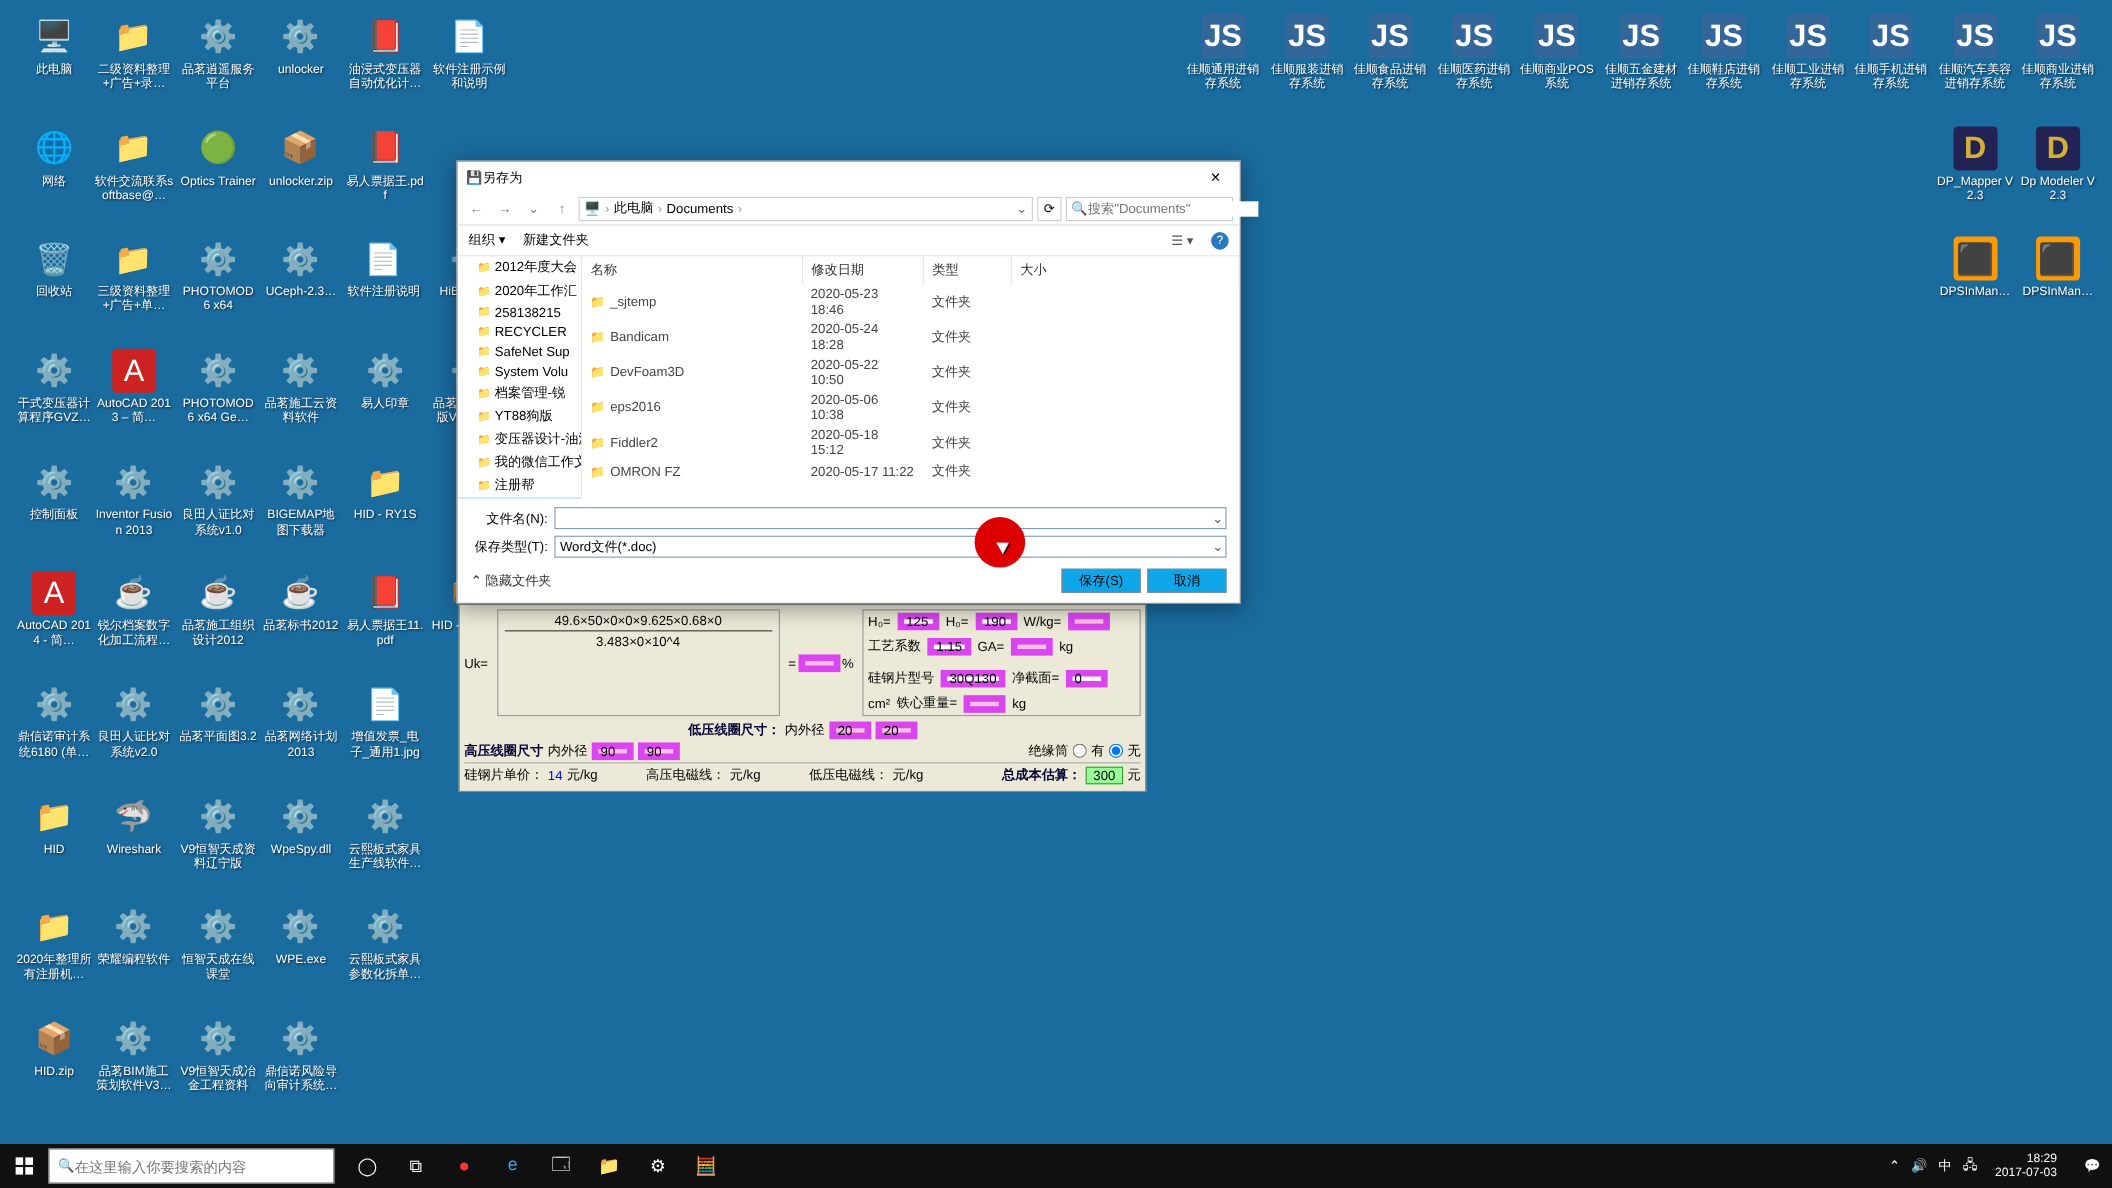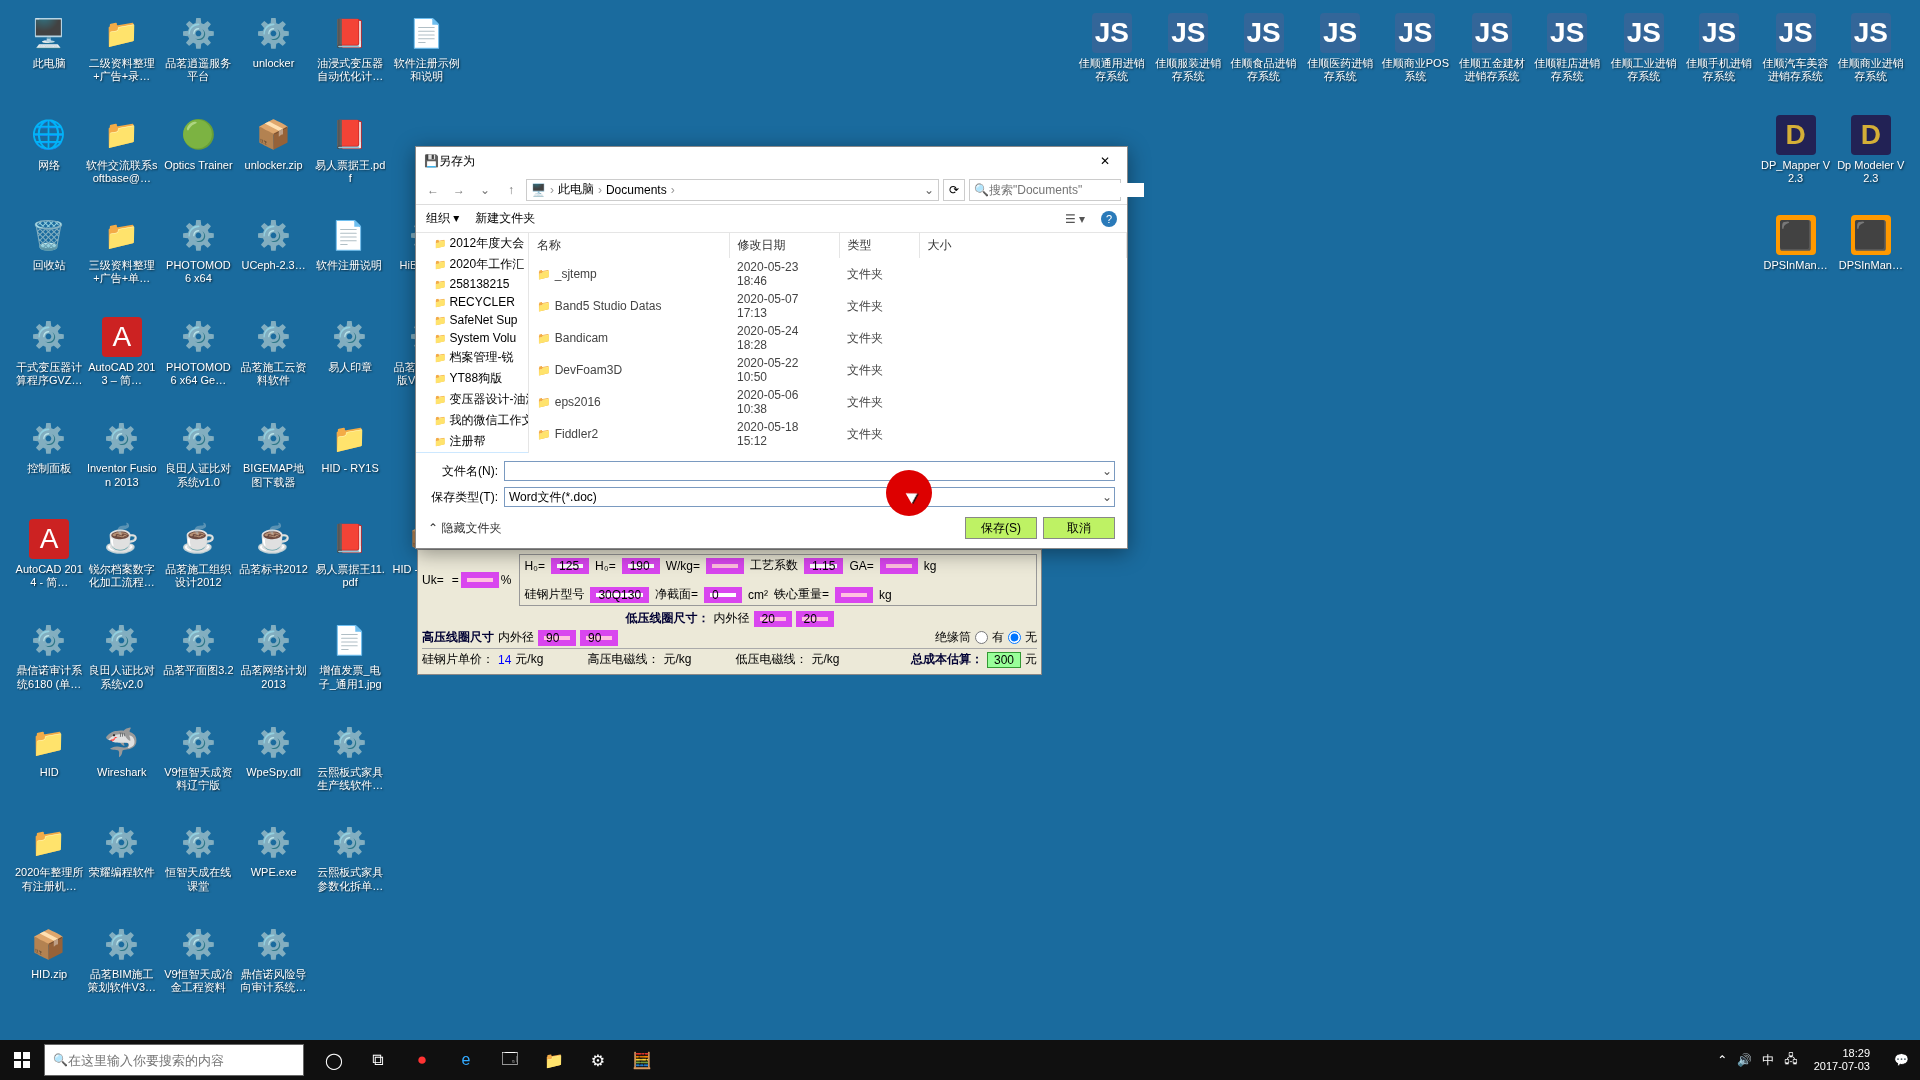--- a/index.html
+++ b/index.html
@@ -48,21 +48,21 @@
 .dlg-list td:first-child::before { content: "📁"; margin-right: 4px; font-size: 11px; }
 .dlg-foot { padding: 8px 12px; font-size: 12px; }
 .dlg-row { display: flex; align-items: center; margin-bottom: 6px; }
 .dlg-row .lbl { width: 76px; text-align: right; padding-right: 6px; }
 .dlg-row .cmb { flex: 1; border: 1px solid #7a9ac0; height: 20px; padding: 0 4px; display: flex; align-items: center; position: relative; }
 .dlg-row .cmb .dd { position: absolute; right: 2px; color: #555; cursor: pointer; }
 .dlg-btns { display: flex; justify-content: space-between; align-items: center; margin-top: 10px; }
 .dlg-btns .hide { color: #333; cursor: pointer; }
 .dlg-btns .hide::before { content: "⌃ "; }
 .dlg-btns .rb { display: flex; gap: 6px; }
-.dlg-btns button { min-width: 72px; height: 22px; border: 1px solid #888; background: #bef264; font-size: 12px; cursor: pointer; }
+.dlg-btns button { min-width: 72px; height: 22px; border: 1px solid #888; background: #0ea5e9; font-size: 12px; cursor: pointer; }
 
 
 .bgapp { position: absolute; top: 549px; left: 417px; width: 625px; background: #ece9d8; border: 1px solid #888; font-size: 12px; padding: 4px; }
 .bgapp .row { display: flex; align-items: center; gap: 4px; margin-bottom: 2px; flex-wrap: wrap; justify-content: center; }
 .bgapp .sec1 { display: flex; gap: 8px; }
 .bgapp .calc { flex: 1; border: 1px solid #999; padding: 2px 6px; }
 .bgapp .calc .fr { text-align: center; }
 .bgapp .calc .hr { border-top: 1px solid #333; margin: 2px 0; }
 .bgapp .ebox { border: 6px solid #d946ef; background: #fff; padding: 0 2px; height: 16px; display: inline-flex; align-items: center; min-width: 38px; }
 .bgapp .pink { background: #ffc0e0; }
@@ -373,20 +373,25 @@
         <div class="lbl">DPSInMan…</div>
       </div>
     </div>
 </div>
 
 <div class="bgapp">
   <div class="sec1">
     <div style="display:flex;align-items:center">
         <span>Uk=</span>
       </div>
+    <div class="calc">
+      <div class="fr">49.6×50×0×0×9.625×0.68×0</div>
+      <div class="hr"></div>
+      <div class="fr">3.483×0×10^4</div>
+    </div>
     <div style="display:flex;align-items:center;gap:2px">
       <span>=</span>
       <span class="ebox pink"></span>
       <span>%</span>
     </div>
     <div class="grp">
       <span>H₀=</span>
         <span class="ebox">125</span>
       <span>H₀=</span>
         <span class="ebox">190</span>
@@ -527,26 +532,20 @@
           <th style="width:200px">名称</th>
           <th style="width:110px">修改日期</th>
           <th style="width:80px">类型</th>
           <th>大小</th>
         </tr>
           </thead>
         <tbody id="files">
             <tr>
               <td>_sjtemp</td>
               <td>2020-05-23 18:46</td>
-              <td>文件夹</td>
-              <td></td>
-            </tr>
-            <tr>
-              <td>Band5 Studio Datas</td>
-              <td>2020-05-07 17:13</td>
               <td>文件夹</td>
               <td></td>
             </tr>
             <tr>
               <td>Bandicam</td>
               <td>2020-05-24 18:28</td>
               <td>文件夹</td>
               <td></td>
             </tr>
             <tr>

